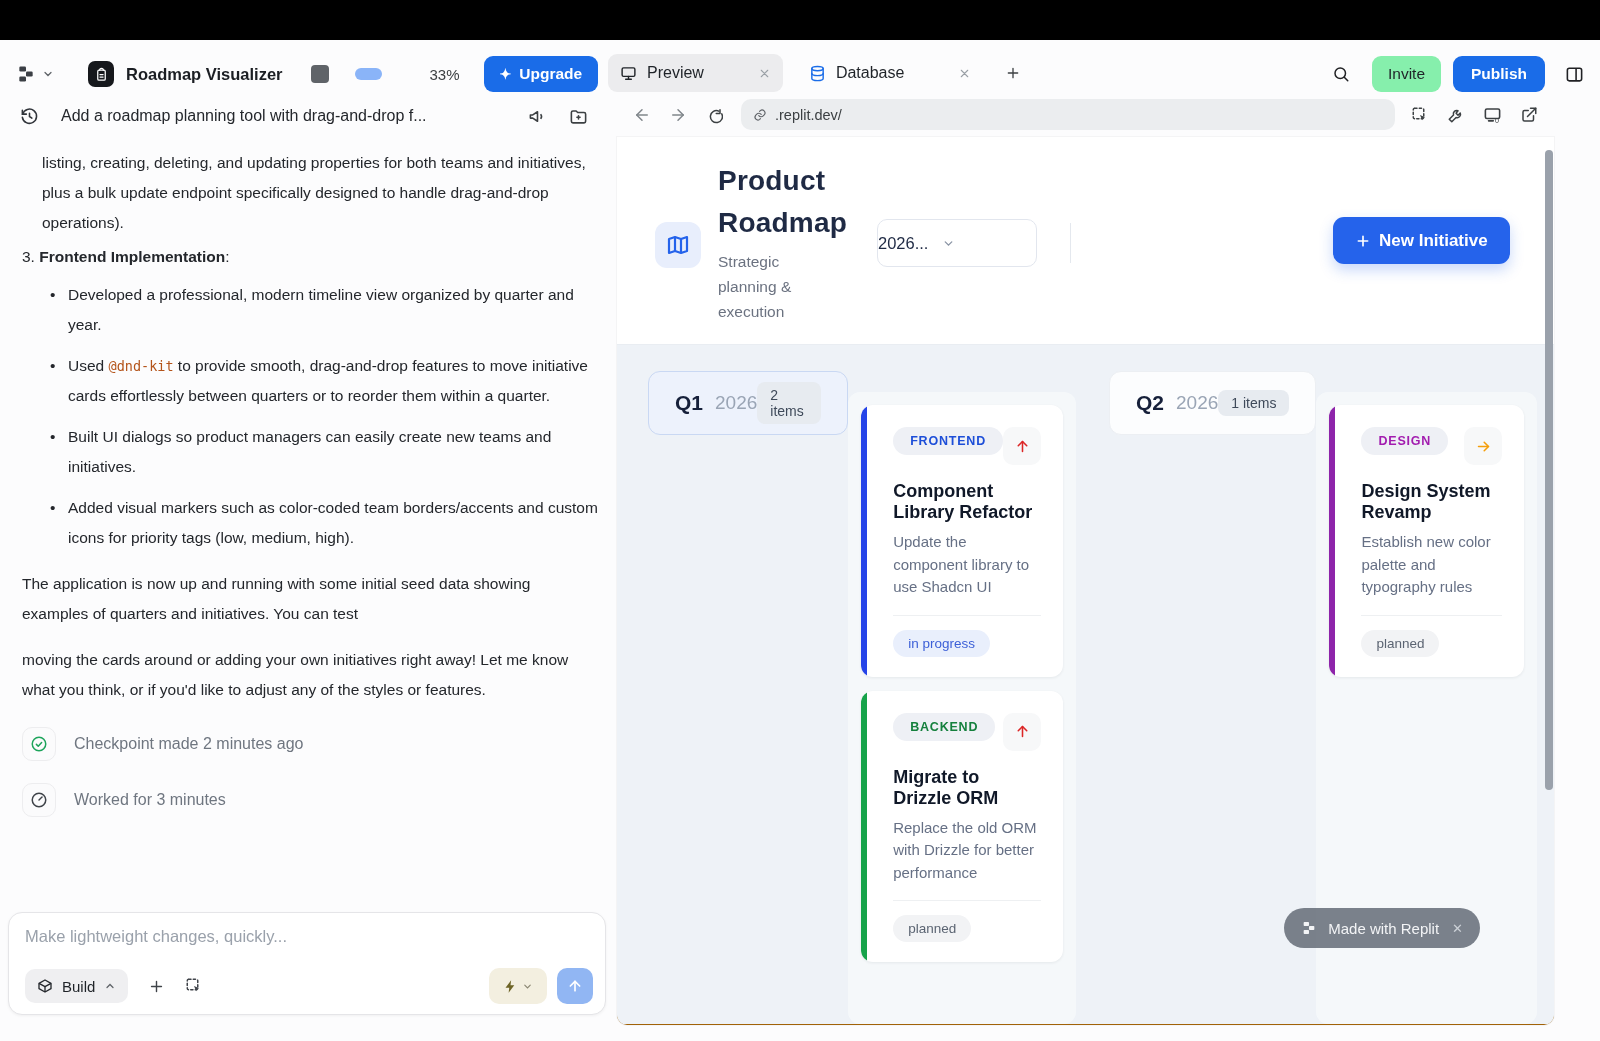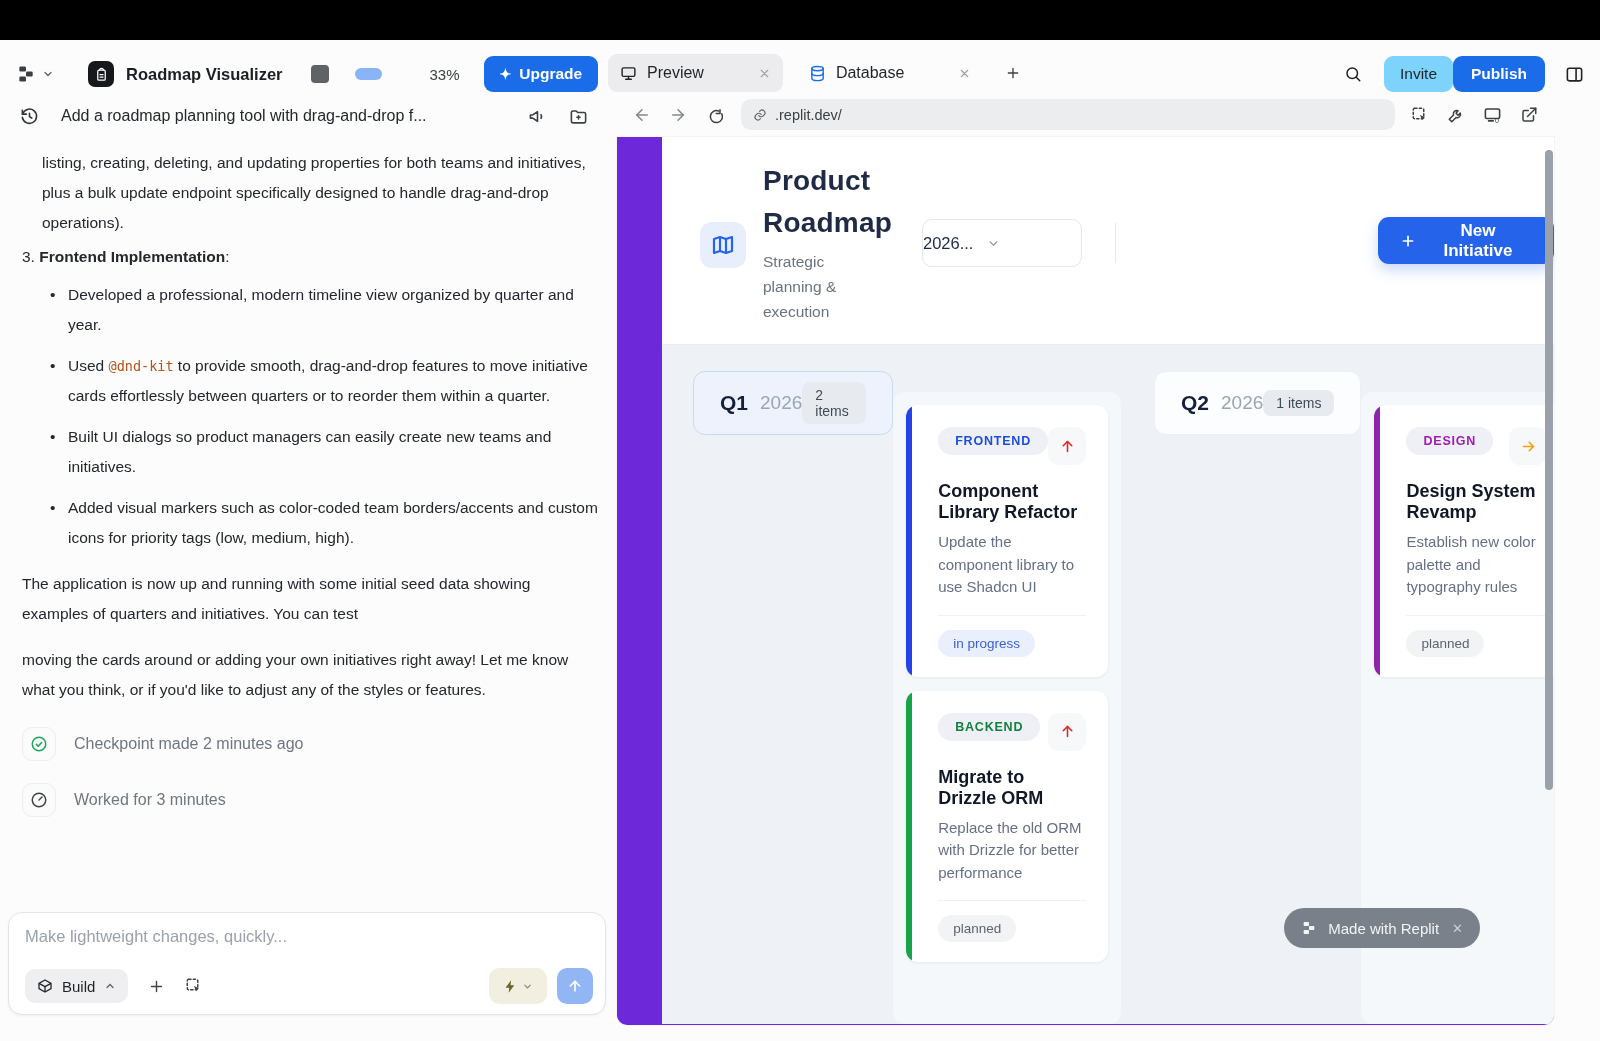--- a/index.html
+++ b/index.html
@@ -32,23 +32,23 @@
   .tab { height:38px; display:flex; align-items:center; gap:10px; padding:0 12px;
     border-radius:9px; font-size:16px; color:#1f2328; }
   .tab.active { background:#ececee; }
   .tab .tlabel { margin-right:44px; }
   .tab-x { color:#9aa0a6; }
   .tab-db-icon { color:#1a6ce8; }
   .newtab { color:#3c4043; margin-left:22px; }
 
   .ab-right { margin-left:auto; display:flex; align-items:center; }
   .search-btn { color:#202124; }
-  .invite { height:36px; padding:0 16px; border-radius:9px; background:#7dd3fc; border:none;
+  .invite { height:36px; padding:0 16px; border-radius:9px; background:#86efac; border:none;
     font-size:15.5px; color:#1f2328; font-family:inherit; margin-left:22px; cursor:pointer; }
-  .publish { height:36px; padding:16px 18px; }
+  .publish { height:36px; padding:16px 18px; margin-left:12px; }
   .panel-toggle { color:#202124; margin-left:20px; }
 
   
   .main { display:flex; height:949px; }
 
   
   .agent { width:608px; flex:0 0 auto; position:relative; background:#fcfcfd; }
   .agent-head { height:48px; display:flex; align-items:center; padding:0 20px; }
   .hist { color:#30343a; }
   .prompt-title { flex:1; margin-left:22px; font-size:16px; color:#24272c; white-space:nowrap;
@@ -92,22 +92,22 @@
   .preview { flex:0 0 auto; width:937px; margin-left:9px; position:relative; background:#fcfcfd; }
   .browser-bar { height:45px; display:flex; align-items:center; padding:0 16px; }
   .nav-ic { color:#80868b; margin-right:18px; }
   .nav-ic.dark { color:#3c4043; }
   .url-field { flex:1; height:31px; background:#ebedef; border-radius:10px; display:flex;
     align-items:center; padding:0 12px; margin-right:16px; }
   .url-txt { font-size:14.5px; color:#3c4043; margin-left:8px; }
   .link-ic { color:#5f6368; }
   .bb-right { display:flex; align-items:center; gap:18px; color:#3c4043; }
 
-  .viewport { height:888px; background:#6d28d9; border-radius:0 0 10px 10px; overflow:hidden;
-    position:relative; box-shadow:0 0 0 1px rgba(0,0,0,.03);padding-left:45px; }
+  .viewport { height:888px; background:#a16207; border-radius:0 0 10px 10px; overflow:hidden;
+    position:relative; box-shadow:0 0 0 1px rgba(0,0,0,.03); }
 
   .app-header { position:relative; height:208px; border-bottom:1px solid #e9edf2; background:#fff; }
   .map-box { position:absolute; left:38px; top:85px; width:46px; height:46px; border-radius:12px;
     background:#e8eefc; color:#2563eb; display:flex; align-items:center; justify-content:center; }
   .title-col { position:absolute; left:101px; top:23px; width:160px; }
   .app-title { font-size:28px; line-height:1.5; font-weight:800; color:#1f2a44; letter-spacing:.2px; }
   .app-sub { margin-top:6px; font-size:15.5px; line-height:1.6; color:#6b7280; width:110px; }
   .year-select { position:absolute; left:260px; top:82px; width:160px; height:48px; background:#fff;
     border:1px solid #e2e6ee; border-radius:10px; display:flex; align-items:center;
     justify-content:flex-start; gap:14px; font-size:16.5px; color:#1f2a44; cursor:pointer; }

